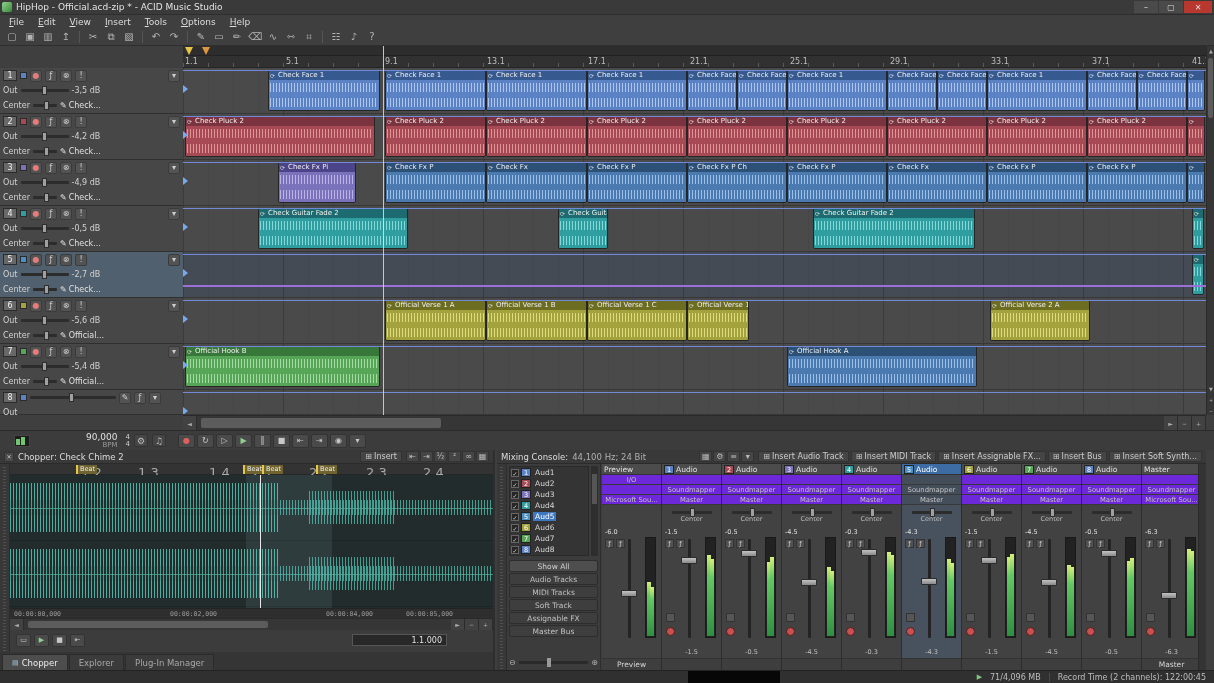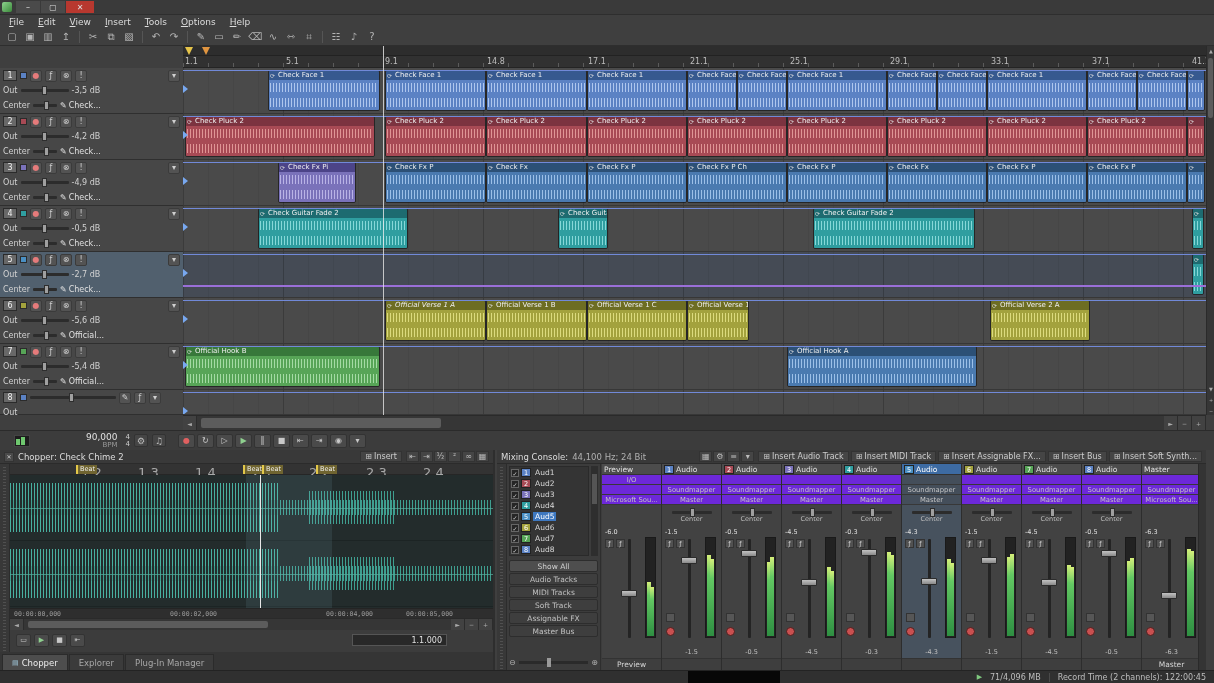--- a/index.html
+++ b/index.html
@@ -174,20 +174,21 @@
 .status-ico{color:#7fc97f;font-size:7px}
 .status-sep{width:1px;height:9px;background:#222;border-right:1px solid #4a4a4a}
 </style>
 </head>
 <body>
 
 <div class="screen">
 
   <div class="titlebar">
     <span class="appico"></span>
+    <span class="wtitle">HipHop - Official.acd-zip * - ACID Music Studio</span>
     <span class="wbtns">
       <span class="wbtn">–</span>
       <span class="wbtn">▢</span>
       <span class="wbtn close">✕</span>
     </span>
   </div>
 
   <div class="menubar">
       <div class="menu-item">File</div>
       <div class="menu-item">Edit</div>
@@ -224,21 +225,21 @@
     </div>
 
   <div class="marker-strip">
     <div class="mk-flag" style="left:2px"></div>
     <div class="mk-flag orange" style="left:19px"></div>
   </div>
   <div class="ruler">
       <div class="ruler-mark" style="left: 2px;">1.1</div>
       <div class="ruler-mark" style="left: 103px;">5.1</div>
       <div class="ruler-mark" style="left: 202px;">9.1</div>
-      <div class="ruler-mark" style="left: 304px;">14.8</div>
+      <div class="ruler-mark" style="left: 304px;">13.1</div>
       <div class="ruler-mark" style="left: 405px;">17.1</div>
       <div class="ruler-mark" style="left: 507px;">21.1</div>
       <div class="ruler-mark" style="left: 607px;">25.1</div>
       <div class="ruler-mark" style="left: 707px;">29.1</div>
       <div class="ruler-mark" style="left: 808px;">33.1</div>
       <div class="ruler-mark" style="left: 909px;">37.1</div>
       <div class="ruler-mark" style="left: 1009px;">41.1</div>
     </div>
 
   <div class="tracklist">
@@ -631,21 +632,21 @@
         <div class="env purple"></div>
         <div class="lane-flag"></div>
         <div class="clip" style="left: 1009px; width: 12px; --h: #1d6b70; --b: #2f9ea0; --w: #86d8d8;">
           <div class="clip-head"></div>
           <div class="clip-body"></div>
         </div>
       </div>
       <div class="lane">
         <div class="env"></div>
         <div class="lane-flag"></div>
-        <div class="clip" style="left: 202px; width: 101px; font-style: italic; --h: #6d6d22; --b: #a3a23d; --w: #dcdb7d;">
+        <div class="clip" style="left: 202px; width: 101px; --h: #6d6d22; --b: #a3a23d; --w: #dcdb7d;">
           <div class="clip-head">Official Verse 1 A</div>
           <div class="clip-body"></div>
         </div>
         <div class="clip" style="left: 303px; width: 101px; --h: #6d6d22; --b: #a3a23d; --w: #dcdb7d;">
           <div class="clip-head">Official Verse 1 B</div>
           <div class="clip-body"></div>
         </div>
         <div class="clip" style="left: 404px; width: 100px; --h: #6d6d22; --b: #a3a23d; --w: #dcdb7d;">
           <div class="clip-head">Official Verse 1 C</div>
           <div class="clip-body"></div>
@@ -736,21 +737,21 @@
           <div class="pt-ico">²</div>
           <div class="pt-ico">∞</div>
           <div class="pt-ico">▦</div>
         </span>
     </div>
     <div class="ch-grip"></div>
     <div class="ch-main">
       <div class="ch-ruler">
           <div class="ch-beat" style="left: 71px;">1.2</div>
           <div class="ch-beat" style="left: 128px;">1.3</div>
-          <div class="ch-beat" style="left: 185px;">1.4</div>
+          <div class="ch-beat" style="left: 199px;">1.4</div>
           <div class="ch-beat" style="left: 242px;">2.1</div>
           <div class="ch-beat" style="left: 299px;">2.2</div>
           <div class="ch-beat" style="left: 356px;">2.3</div>
           <div class="ch-beat" style="left: 413px;">2.4</div>
           <div class="ch-flag" style="left: 66px;">Beat</div>
           <div class="ch-flag" style="left: 233px;">Beat</div>
           <div class="ch-flag" style="left: 252px;">Beat</div>
           <div class="ch-flag" style="left: 306px;">Beat</div>
         </div>
       <div class="ch-wave">

